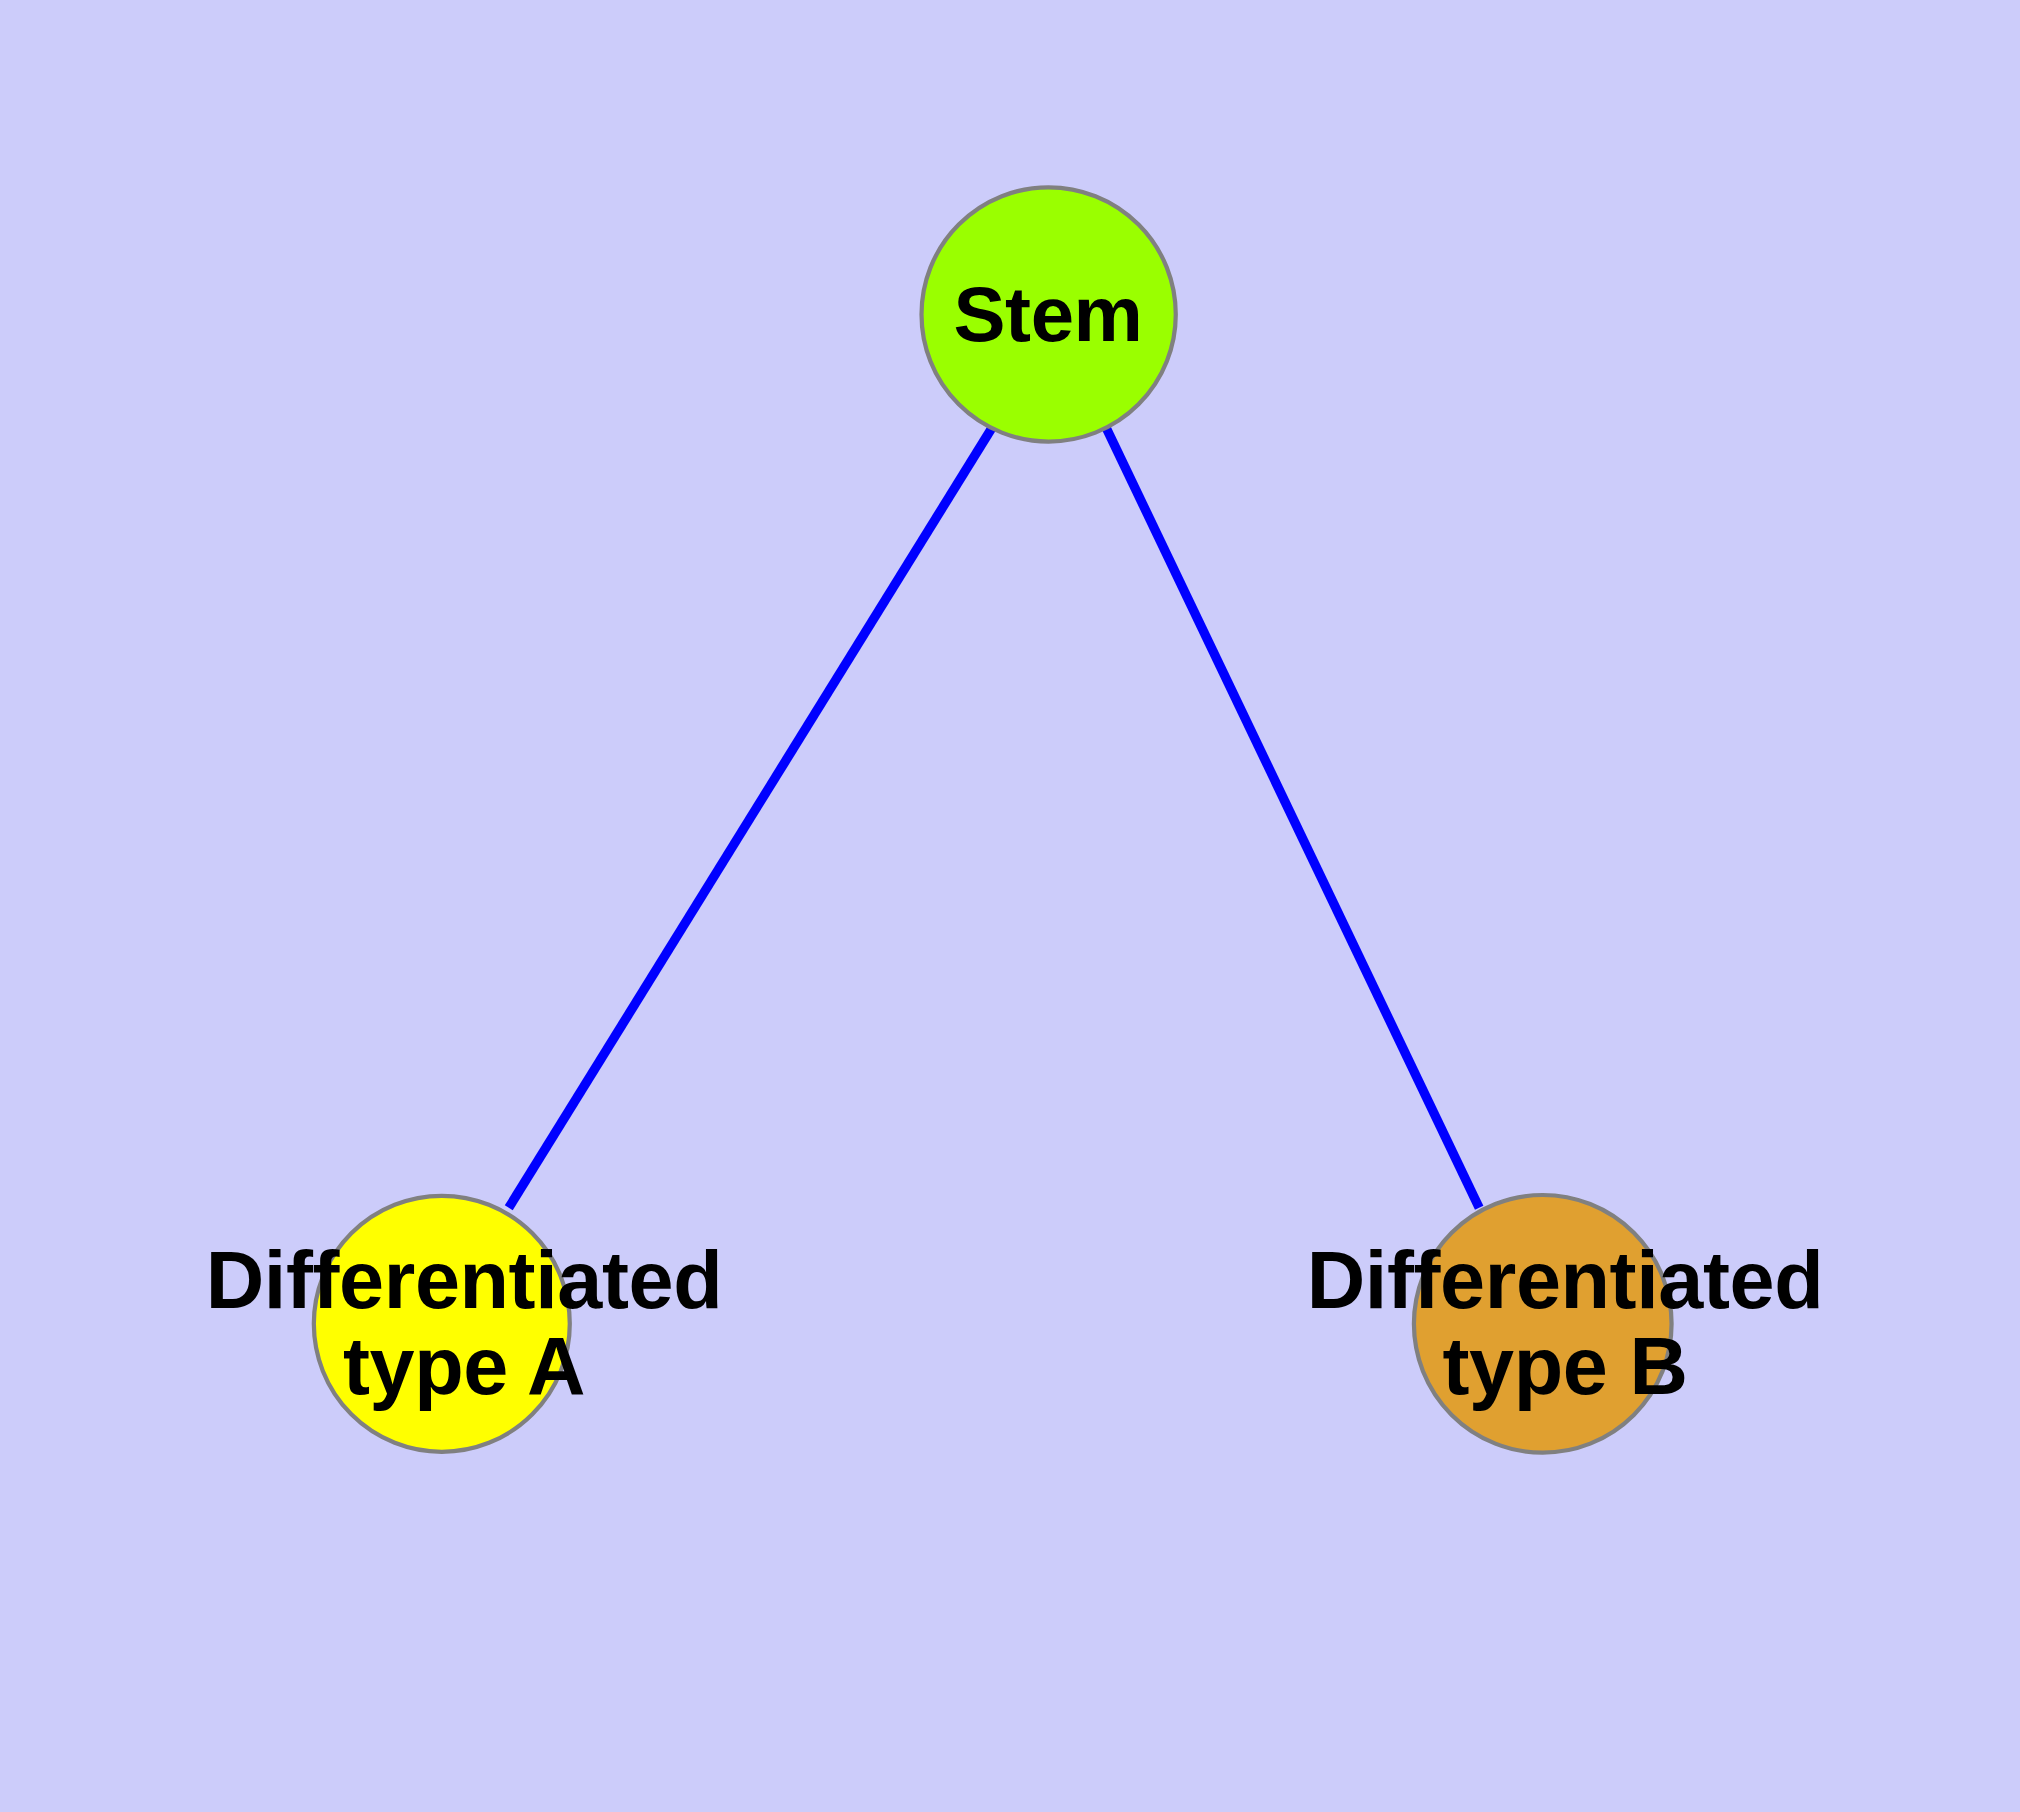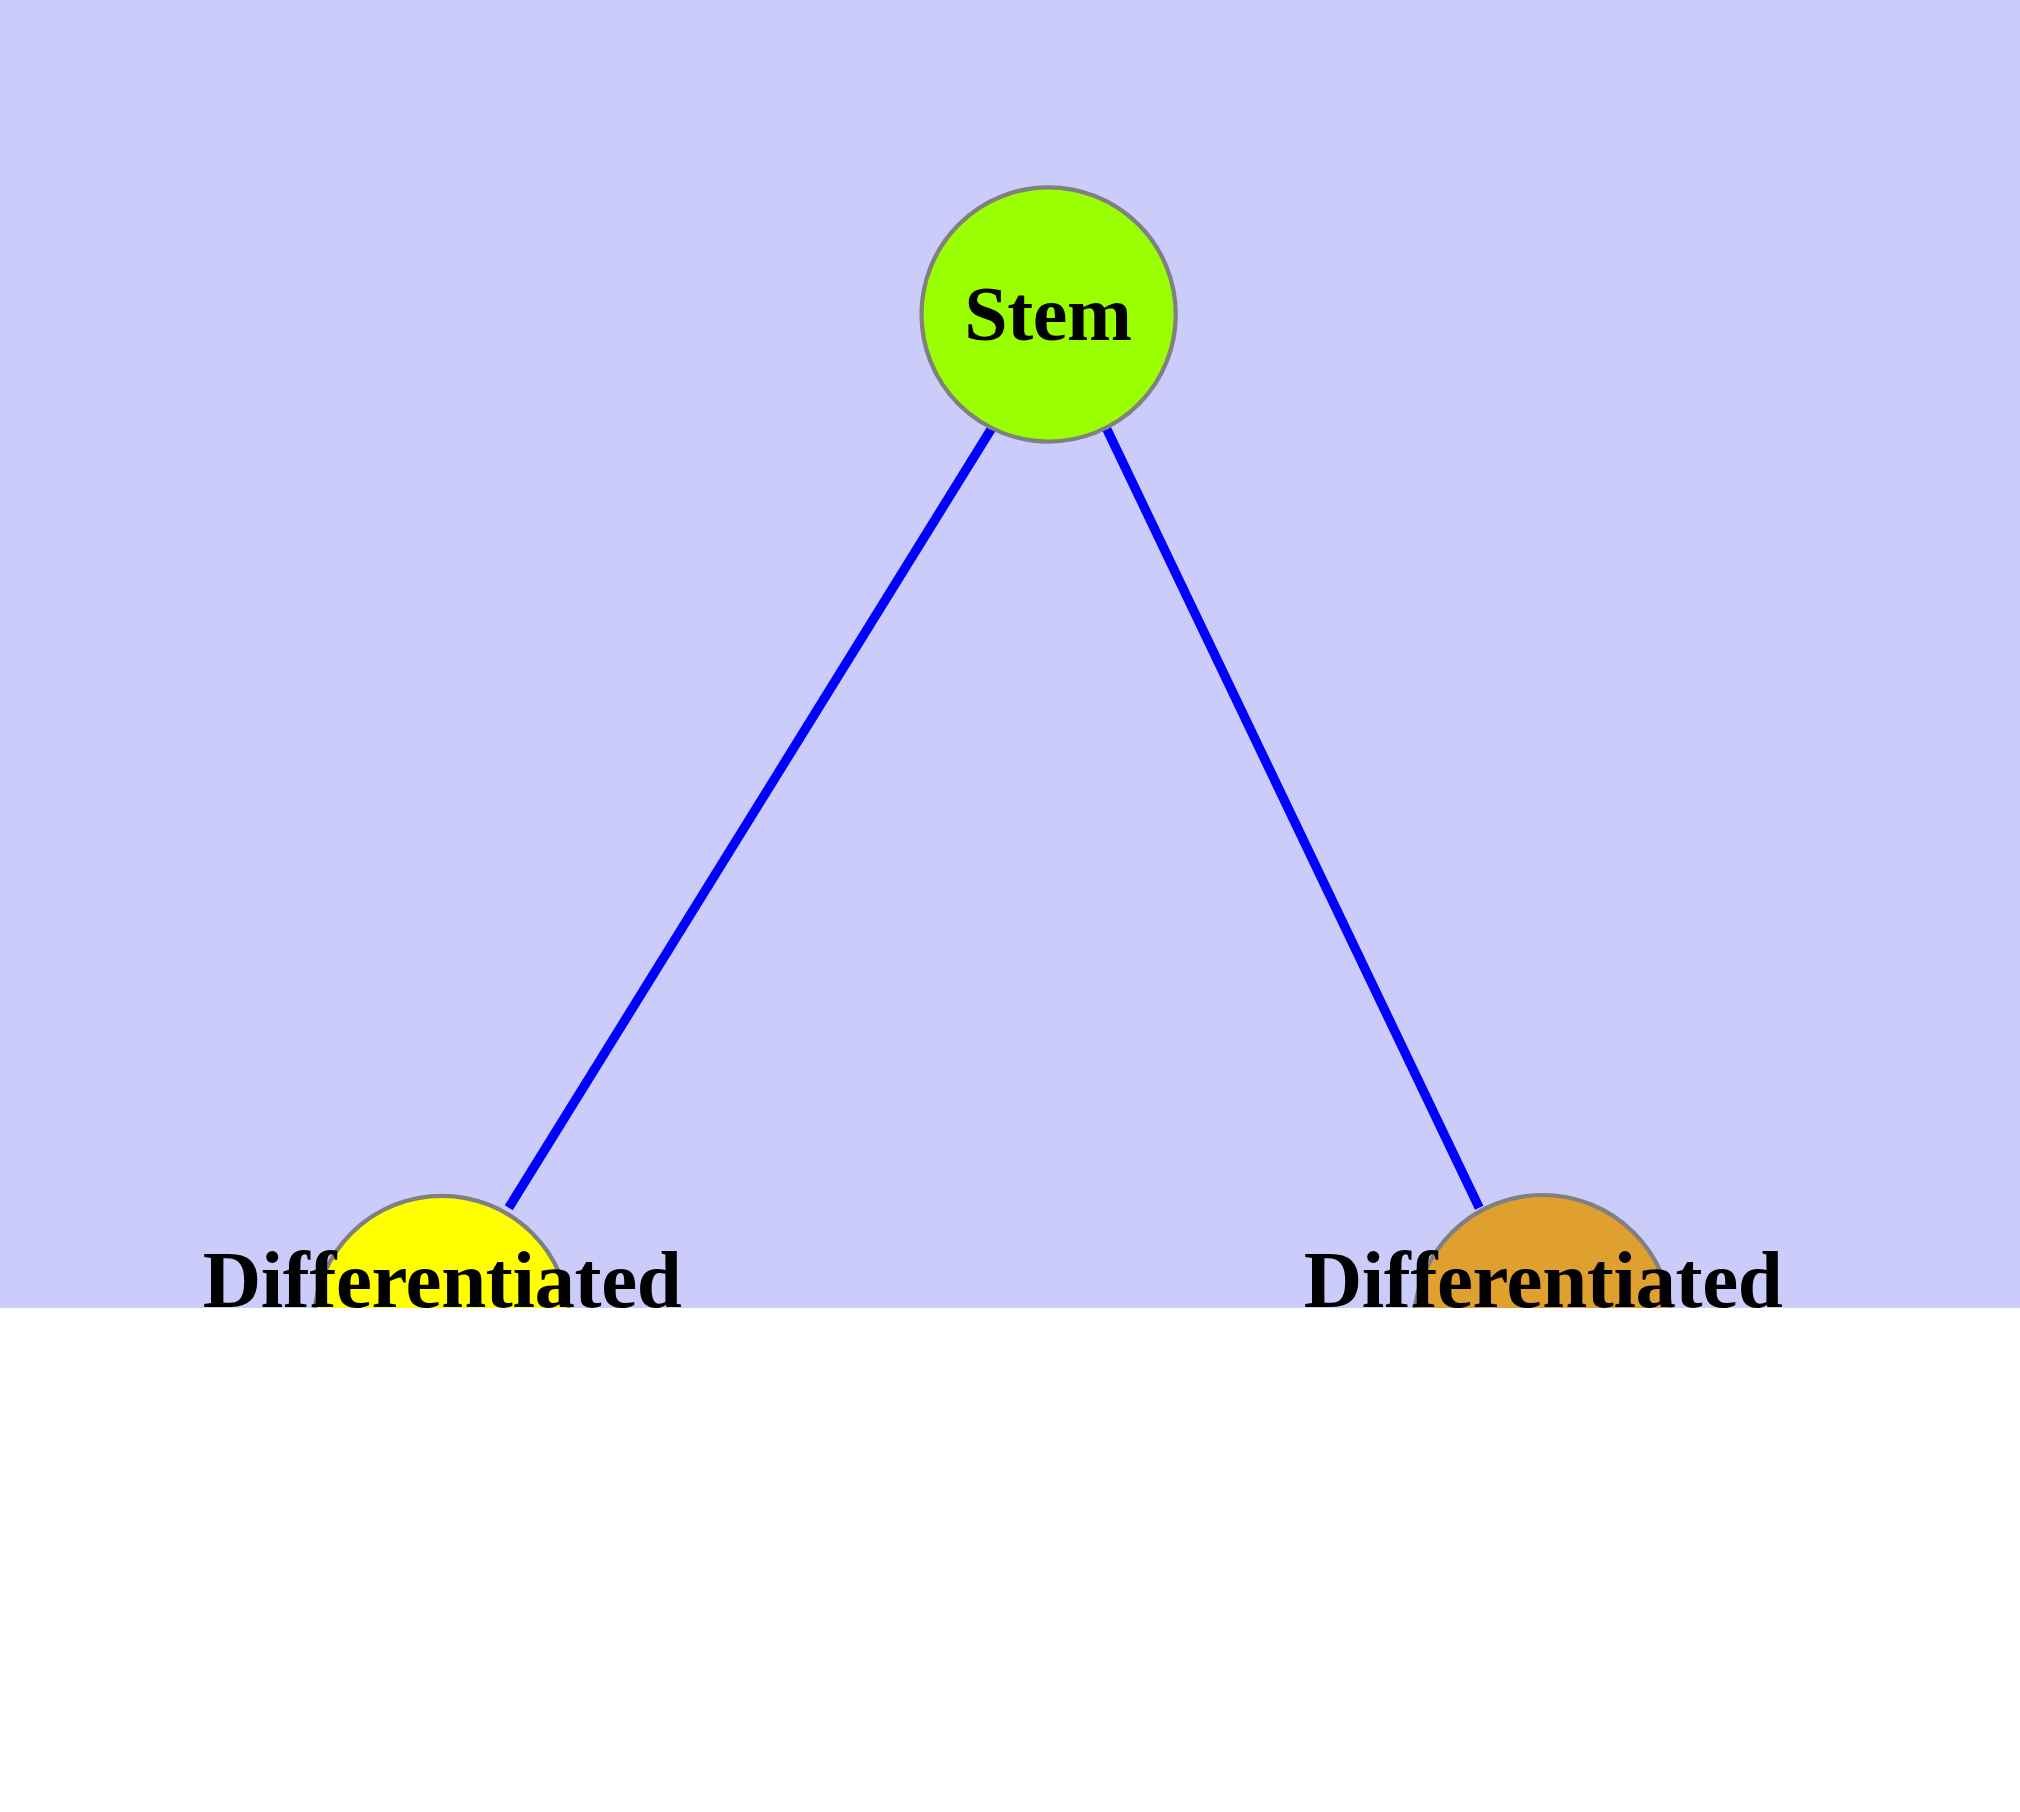--- a/index.html
+++ b/index.html
@@ -38,26 +38,27 @@
     line-height: 1.06;
     transform: translate(-50%, -50%);
     pointer-events: none;
     letter-spacing: -0.4px;
   }
   #label-stem {
     font-size: 78px;
   }
   #label-diff-a, #label-diff-b {
     font-size: 81px;
+    margin-left: 22px;
   }
 </style>
 </head>
 <body>
 
-<div id="canvas" style="width: 2021px; height: 1308px; font-family: Liberation Serif, serif;">
+<div id="canvas" style="width: 2021px; height: 1812px;">
 
   <div id="bg-rect" style="background: rgb(204, 204, 250);"></div>
 
   <svg id="graph-svg" viewBox="0 0 2384 2138" xmlns="http://www.w3.org/2000/svg" style="width: 2021px; height: 1812px;">
     <g>
       <line id="edge-0" x1="1170" y1="505" x2="600" y2="1425" stroke="#0000ff" stroke-width="11" stroke-linecap="butt"></line>
       <line id="edge-1" x1="1305" y1="505" x2="1745" y2="1425" stroke="#0000ff" stroke-width="11" stroke-linecap="butt"></line>
     </g>
     <g>
       <circle id="node-0" cx="1237" cy="371" r="150" fill="#9aff00" stroke="#808080" stroke-width="5"></circle>

